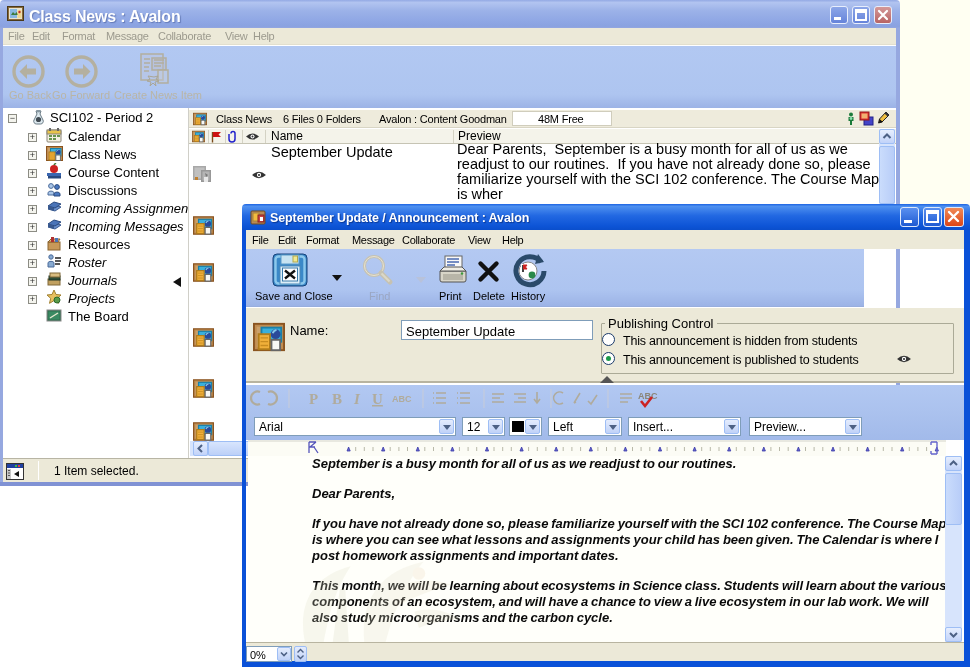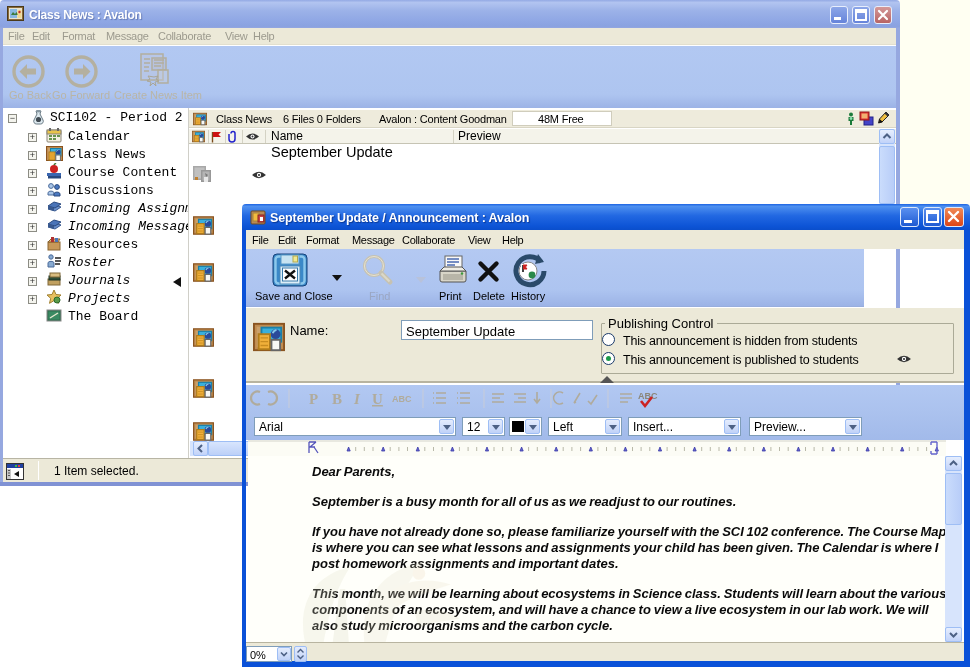--- a/index.html
+++ b/index.html
@@ -6,38 +6,38 @@
 html,body { width:970px; height:667px; overflow:hidden; background:#fff;
   font-family:"Liberation Sans", sans-serif; }
 .abs { position:absolute; }
 #stage { position:relative; width:970px; height:667px; background:#ffffff; overflow:hidden; }
 svg { display:block; }
 
 
 #mainwin { left:0; top:0; width:900px; height:486px; }
 #mtitle { left:0; top:0; width:900px; height:28px; border-radius:4px 4px 0 0;
   background:linear-gradient(to bottom,#93a9e4 0%,#b2c4f0 9%,#9cb2e8 38%,#8ea6e4 78%,#8aa2e0 94%,#94a6e0 100%); }
-#mtitle .txt { left:29px; top:8px; color:#fff; font-weight:bold; font-size:12px; letter-spacing:-0.2px;
+#mtitle .txt { left:29px; top:8px; color:#fff; font-weight:bold; font-size:16px; letter-spacing:-0.2px;
   text-shadow:1px 1px 1px rgba(70,90,150,.6);}
 .tbtn { position:absolute; top:6px; width:18px; height:18px; border:1px solid #e8eefc;
   border-radius:3px; color:#fff; font-size:12px; text-align:center; line-height:16px;}
 #mborderL { left:0; top:28px; width:3px; height:458px; background:#96a8e0; }
 #mborderR { left:896px; top:28px; width:4px; height:458px; background:#96a8e0; }
 #mborderB { left:0; top:482px; width:900px; height:4px; background:#8092d4; }
 #mmenu { left:3px; top:28px; width:893px; height:17px; background:#ece9d8;
   font-size:11px; letter-spacing:-0.3px; color:#9c9a8e; border-bottom:1px solid #e2dfce;}
 #mmenu span { position:absolute; top:2px; }
 #mtools { left:3px; top:46px; width:893px; height:62px;
   background:linear-gradient(to bottom,#b2c8f2 0%,#aec5f0 78%,#9cb3e6 100%); }
 .mlbl { position:absolute; top:43px; font-size:11px; color:#b9b5a6; white-space:nowrap; }
 #treepane { left:3px; top:108px; width:186px; height:350px; background:#fff;
   border-right:1px solid #d0cfc8; font-size:13px; color:#000; }
 .texp { position:absolute; width:9px; height:9px; background:#f4f4ee; border:1px solid #8c8c84;
   font-size:9px; line-height:7px; text-align:center; color:#333; }
-.tlbl { position:absolute; top:2px; white-space:nowrap;font-family:Liberation Mono, monospace; }
+.tlbl { position:absolute; top:2px; white-space:nowrap; }
 #listpane { left:189px; top:108px; width:707px; height:350px; background:#fff; overflow:hidden;}
 #infobar { left:189px; top:110px; width:707px; height:18px; background:#eeebdc;
   border-bottom:1px solid #d8d5c4; font-size:11px; letter-spacing:-0.2px; color:#000;}
 #colhdr { left:189px; top:129px; width:707px; height:15px; background:#f4f3ea;
   border-bottom:1px solid #c6c4b4; font-size:12px; color:#000;}
 .cdiv { position:absolute; top:1px; width:1px; height:13px; background:#d4d2c4; }
 #statusbar { left:3px; top:458px; width:893px; height:24px; background:#ece9d8;
   border-top:1px solid #b8b5a4; font-size:12px; color:#000;}
 
 
@@ -312,20 +312,24 @@
         </svg>
       <div class="cdiv" style="left:19px"></div>
         <div class="cdiv" style="left:36px"></div>
       <div class="cdiv" style="left:53px"></div>
         <div class="cdiv" style="left:76px"></div>
       <div class="cdiv" style="left:264px"></div>
       <span class="abs" style="left:82px;top:0">Name</span>
       <span class="abs" style="left:269px;top:0">Preview</span>
     </div>
     <div class="abs" style="left:271px;top:144px;font-size:14.5px">September Update</div>
+    <div class="abs" style="left:457px;top:142px;font-size:14.5px;line-height:15px;white-space:pre">Dear Parents,  September is a busy month for all of us as we
+readjust to our routines.  If you have not already done so, please
+familiarize yourself with the SCI 102 conference. The Course Map
+is wher</div>
     <svg class="abs" style="left:251px;top:170px" width="16" height="10" viewBox="0 0 15 9">
         <path d="M1 4.5Q7.5 -1.5 14 4.5Q7.5 10.5 1 4.5z" fill="#333"></path>
         <circle cx="7.5" cy="4.5" r="2" fill="#fff"></circle>
         <circle cx="7.5" cy="4.5" r="1" fill="#333"></circle>
       </svg>
     <svg class="abs" style="left:193px;top:165px" width="21" height="21" viewBox="0 0 21 21">
         <rect x="0" y="1" width="13" height="14" fill="#a8a8a8"></rect>
         <rect x="1.5" y="2.5" width="10" height="11" fill="#c0c0c0"></rect>
         <rect x="8" y="5" width="10" height="12" fill="#989898"></rect>
         <rect x="9.5" y="6.5" width="7" height="9" fill="#b4b4b4"></rect>
@@ -603,22 +607,22 @@
     </div>
     <div id="cbody" class="abs">
       <svg class="abs" style="left:30px;top:80px" width="200" height="115" viewBox="0 0 220 120" opacity="0.24">
         <path d="M30 115 C 20 70 40 40 80 30 C 60 60 55 90 50 115 z" fill="#dfe0c8"></path>
         <path d="M95 115 C 90 70 110 35 160 25 C 135 55 125 90 118 115 z" fill="#e4e2cc"></path>
         <path d="M60 115 l8 -60 6 0 4 60 z" fill="#d8d8c0"></path>
         <path d="M120 60 c 20 -15 45 -18 70 -10 c -25 8 -45 15 -60 25 z" fill="#e8e0c8"></path>
         <path d="M150 80 c 15 -5 35 -2 50 8 c -20 2 -35 5 -45 10 z" fill="#e0ddc4"></path>
         <circle cx="155" cy="38" r="7" fill="#ecd9b8"></circle>
       </svg>
+      <p>September is a busy month for all of us as we readjust to our routines.</p>
       <p style="margin-top:8px">Dear Parents,</p>
-      <p>September is a busy month for all of us as we readjust to our routines.</p>
       <p>If you have not already done so, please familiarize yourself with the SCI 102 conference. The Course Map<br>is where you can see what lessons and assignments your child has been given. The Calendar is where I<br>post homework assignments and important dates.</p>
       <p>This month, we will be learning about ecosystems in Science class. Students will learn about the various<br>components of an ecosystem, and will have a chance to view a live ecosystem in our lab work. We will<br>also study microorganisms and the carbon cycle.</p>
     </div>
     <div id="cvsb" class="abs" style="height:186px">
       <div class="abs" style="left:0;top:0;width:17px;height:15px;background:linear-gradient(to bottom,#e6eefe,#c2d3f9);border:1px solid #9ebef5;border-radius:2px">
         <svg width="15" height="13">
             <path d="M4 8 L7.5 4.5 L11 8" stroke="#4d6185" stroke-width="2" fill="none"></path>
           </svg>
         </div>
       <div class="abs" style="left:0;top:17px;width:17px;height:52px;background:linear-gradient(to right,#cadcfc,#b8cdf8);border:1px solid #9ebef5;border-radius:2px"></div>

